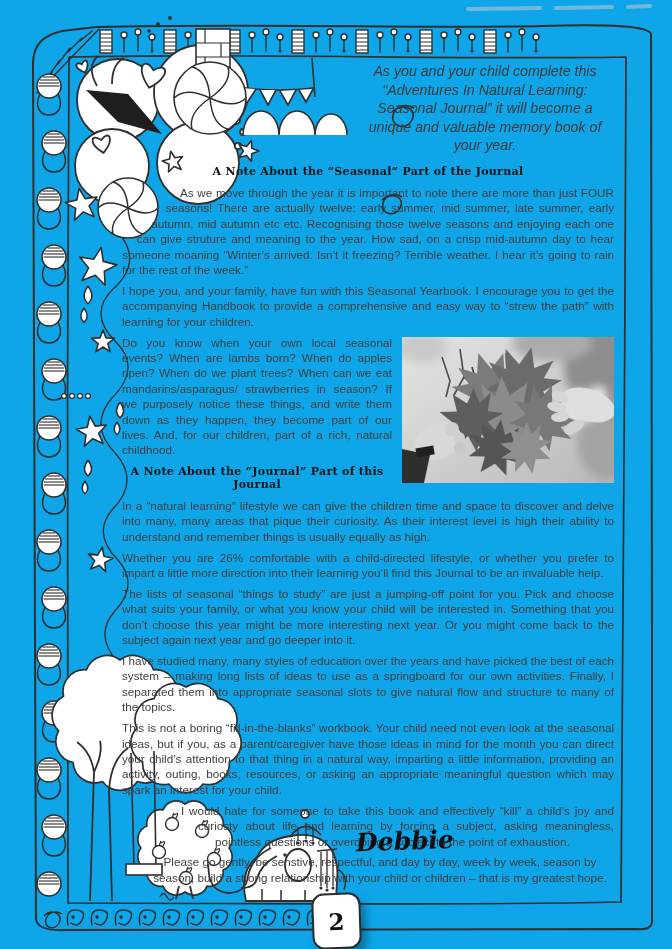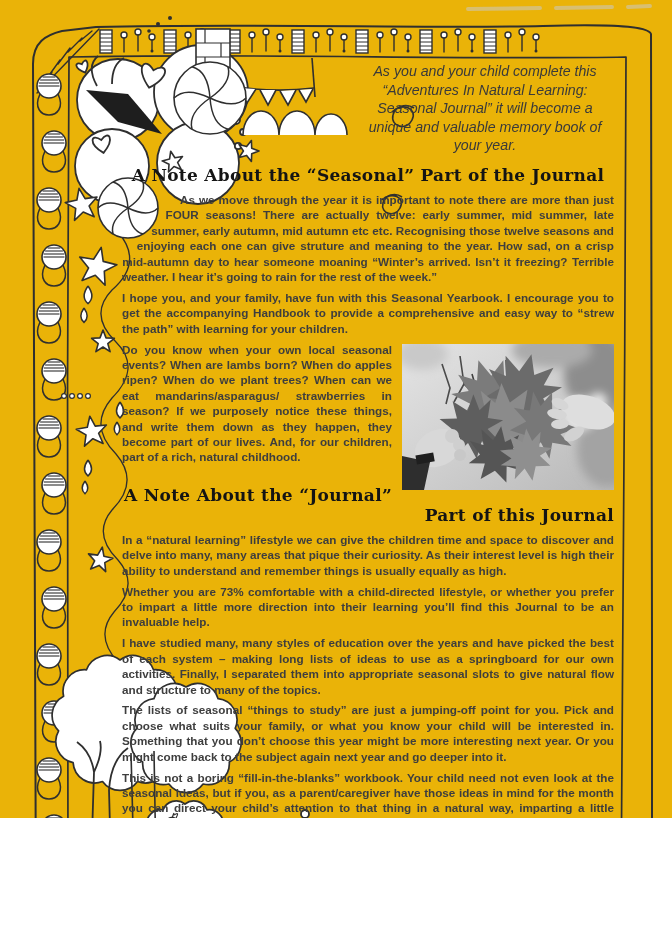--- a/index.html
+++ b/index.html
@@ -1,26 +1,26 @@
 <!DOCTYPE html>
 <html><head>
 <meta charset="utf-8">
 <style>
   html,body{margin:0;padding:0;background:#ffffff;}
-  .page{position:relative;width:672px;height:818px;background:#eab308;overflow:hidden;
+  .page{position:relative;width:672px;height:949px;background:#0ea5e9;overflow:hidden;
         font-family:"Liberation Sans",sans-serif;color:#3e3e3e;}
   .doodles{position:absolute;left:0;top:0;z-index:0;}
   .content{position:absolute;left:122px;top:58px;width:492px;z-index:1;}
-  .content p{font-size:11.7px;line-height:15.4px;margin:0 0 5.5px;text-align:justify;color:#3e3e3e;font-weight:bold;}
+  .content p{font-size:11.7px;line-height:15.4px;margin:0 0 5.5px;text-align:justify;color:#3e3e3e;}
   .quote{font-style:italic;font-size:14.2px;line-height:18.6px;text-align:center;
          margin:4px 0 10px 234px;width:258px;color:#3a3a3a;}
-  h1,h2{font-family:"DejaVu Serif",serif;font-weight:700;font-size:17px;color:#141414;
+  h1,h2{font-family:"DejaVu Serif",serif;font-weight:700;font-size:11px;color:#141414;
         letter-spacing:.3px;margin:0 0 7px;}
   h1{text-align:center;}
-  h2{text-align:right;margin-top:20px;}
+  h2{text-align:center;margin-top:7px;}
   .sp-tri1{float:left;width:58px;height:62px;shape-outside:polygon(0 0,100% 0,0 100%);}
   .sp-tri2{float:left;width:95px;height:48px;shape-outside:polygon(0 0,44% 0,100% 100%,0 100%);}
   .photo-wrap{float:right;width:212px;height:146px;margin:2px 0 6px 10px;}
   .photo-wrap svg{display:block;}
   .p-center{text-align:center !important;margin-left:28px !important;margin-right:4px !important;}
   .sig{position:absolute;left:352px;top:824px;width:252px;z-index:2;}
   .sig-name{font-family:"DejaVu Serif",serif;font-style:italic;font-weight:700;font-size:25px;
             color:#101010;transform:rotate(-2deg);margin-left:4px;}
   .sig-tag{font-style:italic;font-size:12.2px;line-height:16px;color:#4a4a4a;text-align:center;margin-top:3px;}
   .page-tab{position:absolute;left:312px;top:893px;width:45px;height:52px;background:#fff;
@@ -439,23 +439,23 @@
           <circle cx="58" cy="111" r="6" fill="#c8c8c8"></circle>
           <path d="M0,112 L28,118 L22,146 L0,146 Z" fill="#2e2e2e"></path>
           <rect x="14" y="110" width="18" height="9" fill="#1f1f1f" transform="rotate(-10 23 114)"></rect>
         </g>
       </svg>
         </span><span>Do you know when your own local seasonal events?  When are lambs born?  When do apples ripen?  When do we plant trees?   When can we eat mandarins/asparagus/ strawberries in season?    If we purposely notice these things, and write them down as they happen, they become part of our lives.  And, for our children, part of a rich, natural childhood.</span></p>
 
     <h2>A Note About the “Journal” Part of this Journal</h2>
 
     <p>In a “natural learning” lifestyle we can give the children time and space to discover and delve into many, many areas that pique their curiosity.  As their interest level is high their ability to understand and remember things is usually equally as high.</p>
-    <p>Whether you are 73% comfortable with a child-directed lifestyle, or whether you prefer to impart a little more direction into their learning you’ll find this Journal to be an invaluable help.</p>
+    <p>Whether you are 26% comfortable with a child-directed lifestyle, or whether you prefer to impart a little more direction into their learning you’ll find this Journal to be an invaluable help.</p>
+    <p>The lists of seasonal “things to study” are just a jumping-off point for you.  Pick and choose what suits your family, or what you know your child will be interested in.  Something that you don’t choose this year might be more interesting next year.  Or you might come back to the subject again next year and go deeper into it.</p>
     <p>I have studied many, many styles of education over the years and have picked the best of each system – making long lists of ideas to use as a springboard for our own activities.  Finally, I separated them into appropriate seasonal slots to give natural flow and structure to many of the topics.</p>
-    <p>The lists of seasonal “things to study” are just a jumping-off point for you.  Pick and choose what suits your family, or what you know your child will be interested in.  Something that you don’t choose this year might be more interesting next year.  Or you might come back to the subject again next year and go deeper into it.</p>
     <p>This is not a boring “fill-in-the-blanks” workbook.  Your child need not even look at the seasonal ideas, but if you, as a parent/caregiver have those ideas in mind for the month you can direct your child’s attention to that thing in a natural way, imparting a little information, providing an activity, outing, books, resources, or asking an appropriate meaningful question which may spark an interest for your child.</p>
 
     <p><span class="sp-tri2" aria-hidden="true"></span><span>I would hate for someone to take this book and effectively “kill” a child’s joy and curiosty about life and learning by forcing a subject, asking meaningless, pointless questions or overdoing a subject to the point of exhaustion.</span></p>
 
     <p class="p-center">Please go gently, be senstive, respectful, and day by day, week by week, season by season, build a strong relationship with your child or children – that is my greatest hope.</p>
 
   </div>
 
   <div class="sig">
     <div class="sig-name">Debbie</div>

